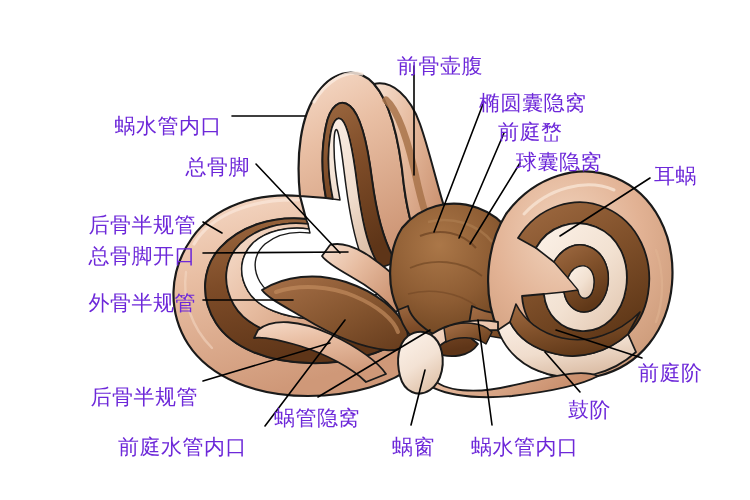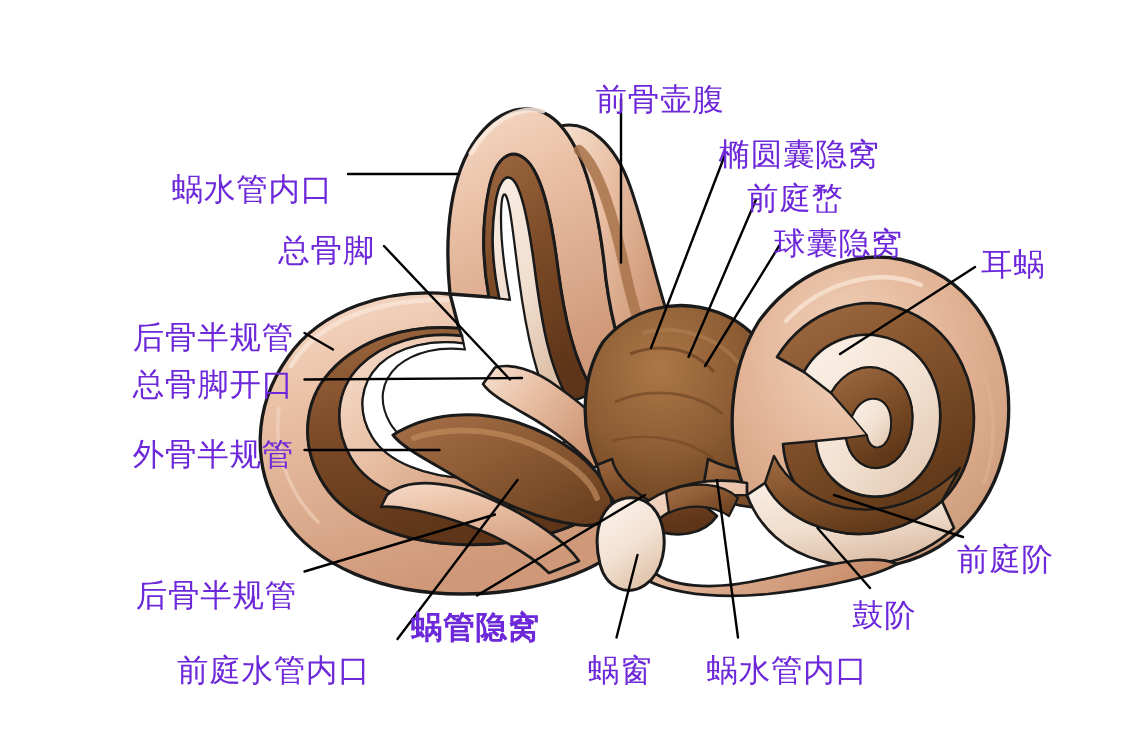--- a/index.html
+++ b/index.html
@@ -364,21 +364,21 @@
       <div class="label anchor-center" style="left: 440px; top: 56px;">前骨壶腹</div>
       <div class="label" style="left: 479px; top: 93px;">椭圆囊隐窝</div>
       <div class="label" style="left: 498px; top: 122px;">前庭嵍</div>
       <div class="label" style="left: 516px; top: 152px;">球囊隐窝</div>
       <div class="label" style="left: 654px; top: 166px;">耳蜗</div>
       <div class="label anchor-right" style="left: 250px; top: 157px;">总骨脚</div>
       <div class="label anchor-right" style="left: 196px; top: 215px;">后骨半规管</div>
       <div class="label anchor-right" style="left: 196px; top: 246px;">总骨脚开口</div>
       <div class="label anchor-right" style="left: 196px; top: 293px;">外骨半规管</div>
       <div class="label anchor-right" style="left: 198px; top: 387px;">后骨半规管</div>
-      <div class="label" style="left: 274px; top: 408px; font-weight: bold;">蜗管隐窝</div>
+      <div class="label" style="left: 274px; top: 408px;">蜗管隐窝</div>
       <div class="label" style="left: 118px; top: 437px;">前庭水管内口</div>
       <div class="label" style="left: 392px; top: 437px;">蜗窗</div>
       <div class="label" style="left: 455px; top: 437px; margin-left: 16px;">蜗水管内口</div>
       <div class="label" style="left: 638px; top: 363px;">前庭阶</div>
       <div class="label" style="left: 568px; top: 400px;">鼓阶</div>
     </div>
 
 </div>
 
 </body></html>

